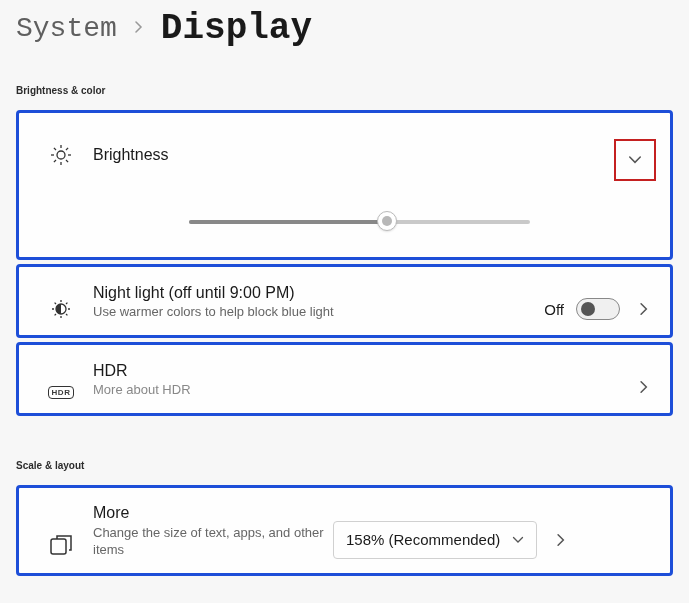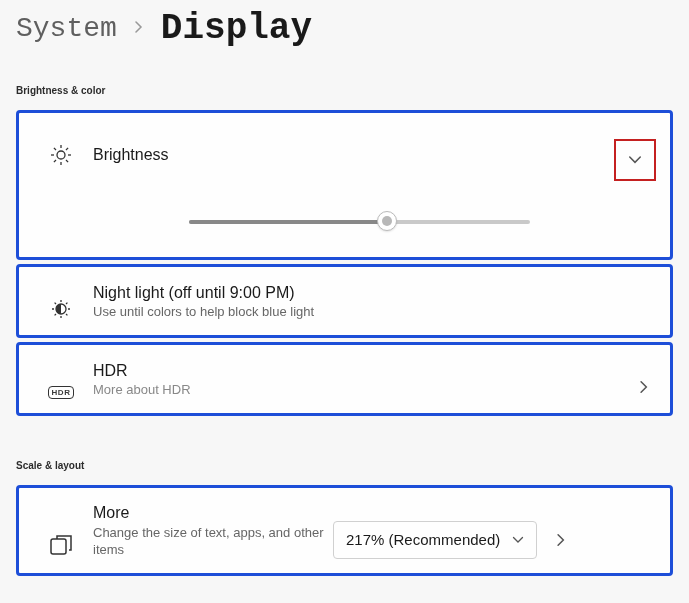--- a/index.html
+++ b/index.html
@@ -266,21 +266,32 @@
         <line x1="3" y1="12" x2="5" y2="12"></line>
           <line x1="19" y1="12" x2="21" y2="12"></line>
         <line x1="5.6" y1="5.6" x2="7" y2="7"></line>
           <line x1="17" y1="17" x2="18.4" y2="18.4"></line>
         <line x1="5.6" y1="18.4" x2="7" y2="17"></line>
           <line x1="17" y1="7" x2="18.4" y2="5.6"></line>
       </svg>
     </div>
     <div class="card-text">
       <div class="card-title">Night light (off until 9:00 PM)</div>
-      <div class="card-subtitle">Use until colors to help block blue light</div>
+      <div class="card-subtitle">Use warmer colors to help block blue light</div>
+    </div>
+    <div class="card-controls">
+      <span class="toggle-label">Off</span>
+      <div class="toggle">
+        <div class="toggle-knob"></div>
+      </div>
+      <div class="chevron-btn">
+        <svg width="14" height="14" viewBox="0 0 12 12">
+            <path d="M3.5 1.5 L8 6 L3.5 10.5" stroke="currentColor" stroke-width="1.3" fill="none" stroke-linecap="round"></path>
+          </svg>
+      </div>
     </div>
   </div>
 </div>
 
 <div class="card">
   <div class="card-row">
     <div class="card-icon">
       <span class="hdr-badge">HDR</span>
     </div>
     <div class="card-text">
@@ -308,21 +319,21 @@
         <rect x="3" y="6" width="15" height="15" rx="2"></rect>
         <path d="M9 6 V3 H23 V17 H21"></path>
       </svg>
     </div>
     <div class="card-text scale-text">
       <div class="card-title">More</div>
       <div class="card-subtitle">Change the size of text, apps, and other items</div>
     </div>
     <div class="card-controls">
       <div class="dropdown">
-        <span>217% (Recommended)</span>
+        <span>158% (Recommended)</span>
         <svg width="12" height="12" viewBox="0 0 12 12">
             <path d="M1.5 3.5 L6 8 L10.5 3.5" stroke="#555" stroke-width="1.3" fill="none" stroke-linecap="round"></path>
           </svg>
       </div>
       <div class="chevron-btn">
         <svg width="14" height="14" viewBox="0 0 12 12">
             <path d="M3.5 1.5 L8 6 L3.5 10.5" stroke="currentColor" stroke-width="1.3" fill="none" stroke-linecap="round"></path>
           </svg>
       </div>
     </div>

